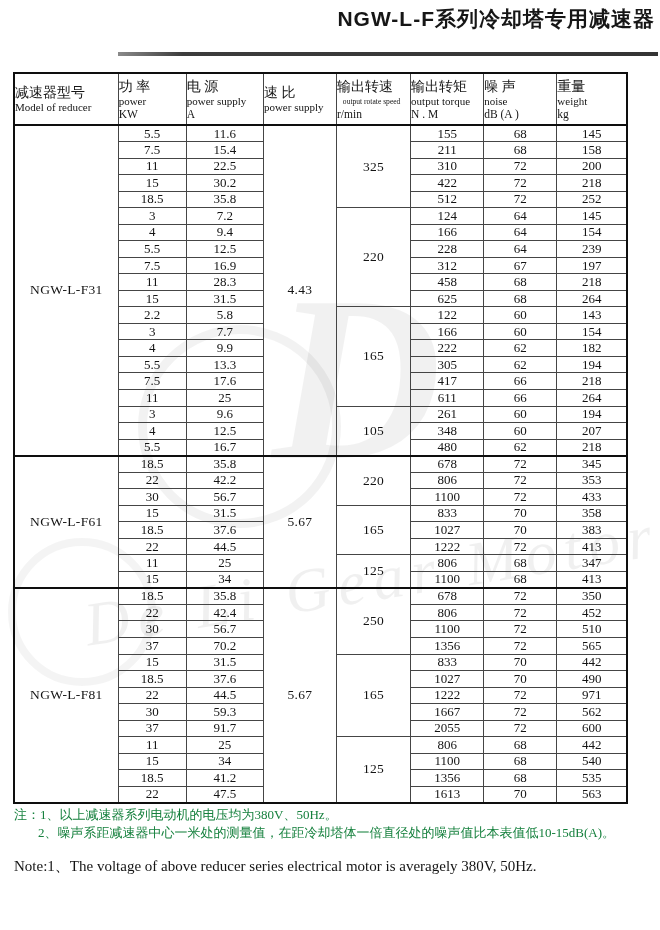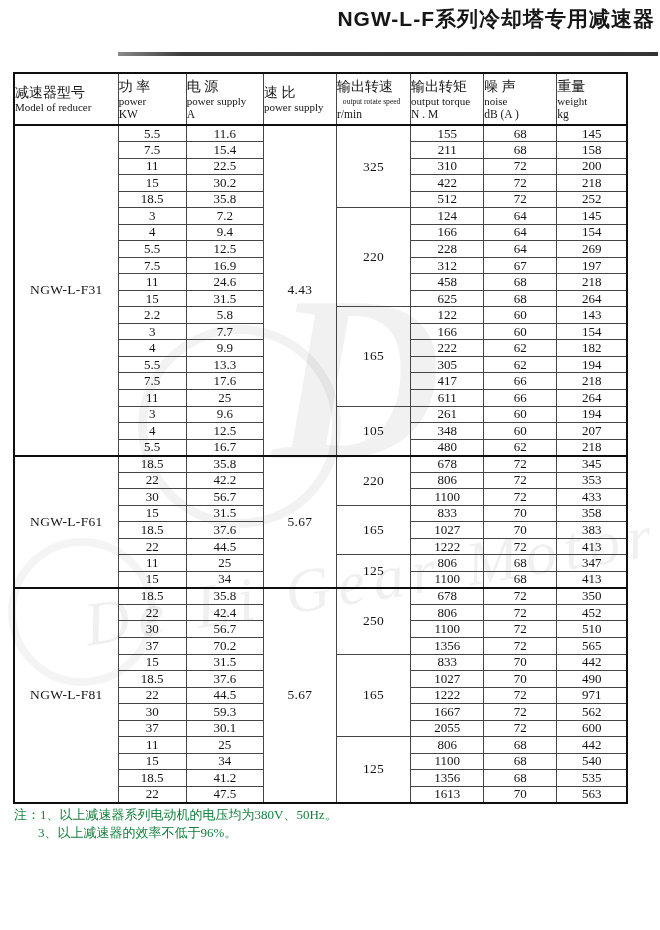--- a/index.html
+++ b/index.html
@@ -182,32 +182,32 @@
         <td class="num">9.4</td>
         <td class="num">166</td>
         <td class="num">64</td>
         <td class="num">154</td>
       </tr>
       <tr>
         <td class="num">5.5</td>
         <td class="num">12.5</td>
         <td class="num">228</td>
         <td class="num">64</td>
-        <td class="num">269</td>
+        <td class="num">239</td>
       </tr>
       <tr>
         <td class="num">7.5</td>
         <td class="num">16.9</td>
         <td class="num">312</td>
         <td class="num">67</td>
         <td class="num">197</td>
       </tr>
       <tr>
         <td class="num">11</td>
-        <td class="num">24.6</td>
+        <td class="num">28.3</td>
         <td class="num">458</td>
         <td class="num">68</td>
         <td class="num">218</td>
       </tr>
       <tr>
         <td class="num">15</td>
         <td class="num">31.5</td>
         <td class="num">625</td>
         <td class="num">68</td>
         <td class="num">264</td>
@@ -393,21 +393,21 @@
       </tr>
       <tr>
         <td class="num">30</td>
         <td class="num">59.3</td>
         <td class="num">1667</td>
         <td class="num">72</td>
         <td class="num">562</td>
       </tr>
       <tr>
         <td class="num">37</td>
-        <td class="num">30.1</td>
+        <td class="num">91.7</td>
         <td class="num">2055</td>
         <td class="num">72</td>
         <td class="num">600</td>
       </tr>
       <tr>
         <td class="num">11</td>
         <td class="num">25</td>
         <td class="speed" rowspan="4">125</td>
         <td class="num">806</td>
         <td class="num">68</td>
@@ -432,16 +432,17 @@
         <td class="num">47.5</td>
         <td class="num">1613</td>
         <td class="num">70</td>
         <td class="num">563</td>
       </tr>
     </tbody>
 </table>
 
 <div class="notes-zh">
   <div class="n-first"><span>注：</span><span>1、以上减速器系列电动机的电压均为380V、50Hz。</span></div>
-  <div class="n-rest">3、以上减速器的效率不低于96%。</div>
+  <div class="n-rest">2、噪声系距减速器中心一米处的测量值，在距冷却塔体一倍直径处的噪声值比本表值低10-15dB(A)。</div>
 </div>
 <div class="notes-en">
+  <div class="n-first"><span>Note:</span><span>1、The voltage of above reducer series electrical motor is averagely 380V, 50Hz.</span></div>
 </div>
 
 </body></html>

